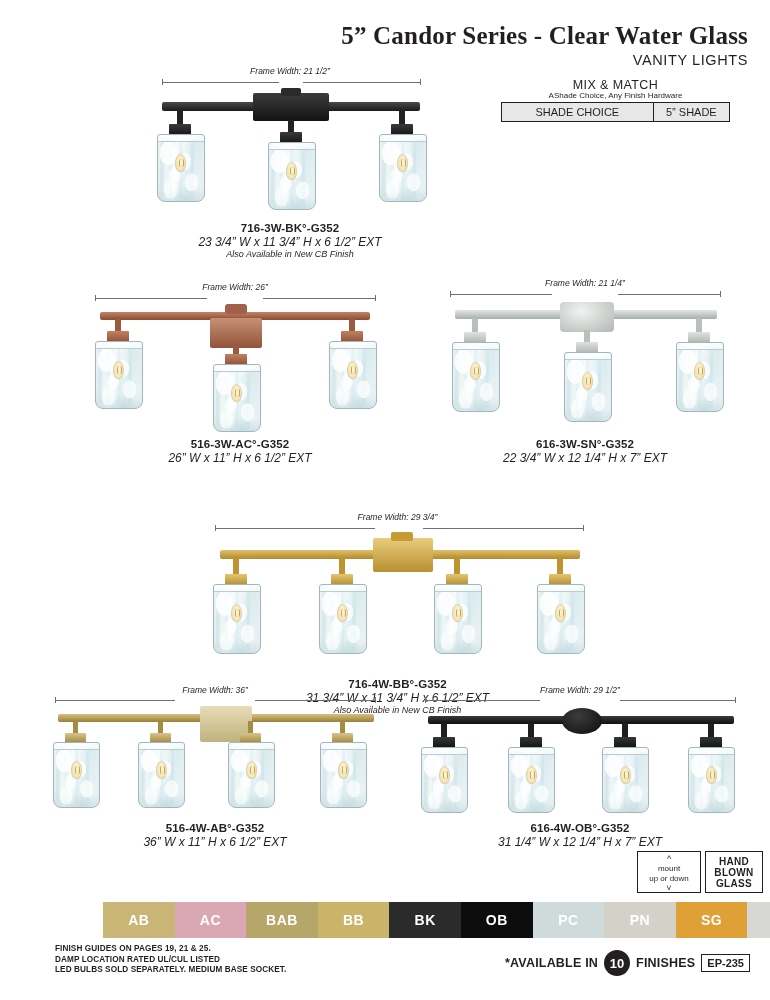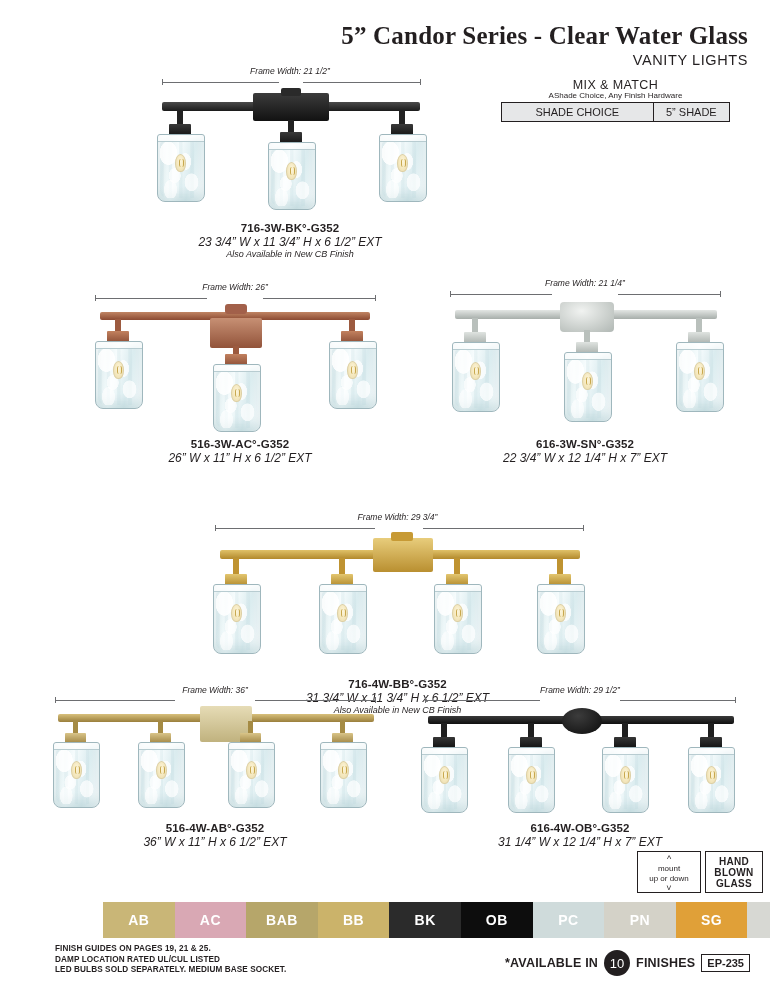--- a/index.html
+++ b/index.html
@@ -106,21 +106,21 @@
     display:flex;align-items:center;justify-content:center;
     font-size:14px;font-weight:bold;letter-spacing:.5px;
   }
 
   
   .footer-left{position:absolute;left:55px;top:944px;font-size:8.2px;font-weight:bold;line-height:10.5px;letter-spacing:.1px;}
   .footer-right{position:absolute;right:20px;top:950px;display:flex;align-items:center;gap:6px;}
   .footer-right .txt{font-size:12.5px;font-weight:bold;letter-spacing:.2px;}
   .circ10{
     width:26px;height:26px;border-radius:50%;background:#231f20;color:#fff;
-    display:flex;align-items:center;justify-content:center;font-size:13px;font-weight:normal;
+    display:flex;align-items:center;justify-content:center;font-size:13px;font-weight:bold;
   }
   .epbox{border:1px solid #231f20;padding:2px 5px;font-size:11px;font-weight:bold;}
 </style>
 </head>
 <body>
 
 <div class="page">
 
   <div class="header">
     <h1>5” Candor Series - Clear Water Glass</h1>

